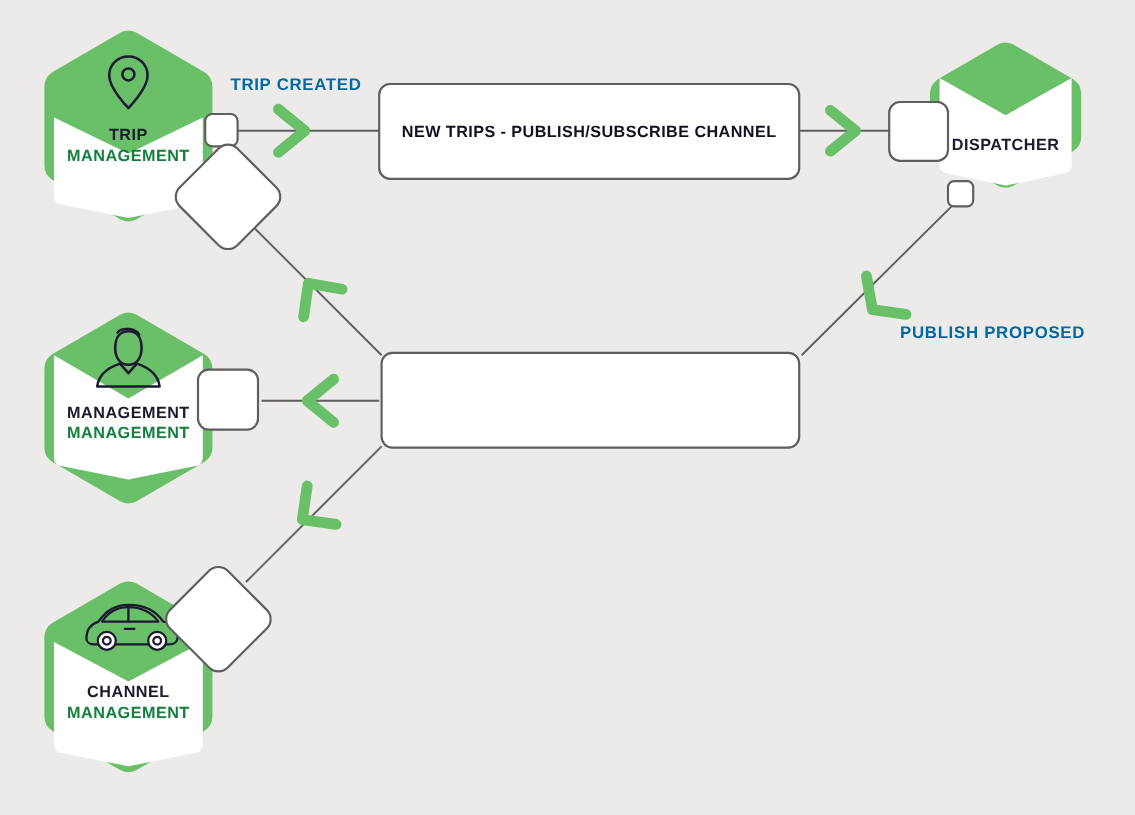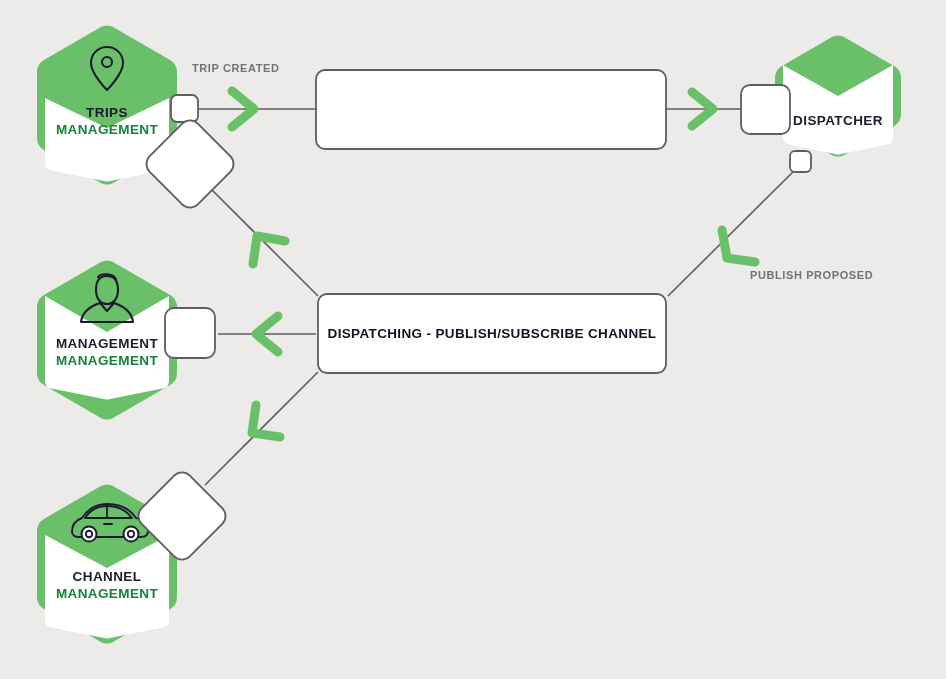--- a/index.html
+++ b/index.html
@@ -44,23 +44,23 @@
     font-size: 13.5px;
     letter-spacing: 0.35px;
     color: #111122;
     text-align: center;
     white-space: nowrap;
   }
   .edge-label {
     position: absolute;
     font-family: "Liberation Sans", sans-serif;
     font-weight: bold;
-    font-size: 11px;
+    font-size: 14px;
     letter-spacing: 0.6px;
-    color: #737373;
+    color: #0369a1;
     white-space: nowrap;
   }
 </style>
 </head>
 <body>
 
 <div id="canvas">
 
   <svg id="diagram-svg" viewBox="0 0 946 679" xmlns="http://www.w3.org/2000/svg">
     <defs>
@@ -163,38 +163,38 @@
       <polyline points="232,91 254,109 232,127"></polyline>
       <polyline points="692,92 713,109 692,126"></polyline>
       <polyline points="722,230 727,258 755,262"></polyline>
       <polyline points="253,264 257,236 285,241"></polyline>
       <polyline points="278,316 256,334 278,352"></polyline>
       <polyline points="256,405 252,433 280,437"></polyline>
     </g>
   </svg>
 
   <div class="node-label" style="left:38px; top:104px; width:138px;">
-    <span class="l1">TRIPS</span>
+    <span class="l1">TRIP</span>
     <span class="l2">MANAGEMENT</span>
   </div>
 
   <div class="node-label" style="left:38px; top:335px; width:138px;">
     <span class="l1">MANAGEMENT</span>
     <span class="l2">MANAGEMENT</span>
   </div>
 
   <div class="node-label" style="left:38px; top:568px; width:138px;">
     <span class="l1">CHANNEL</span>
     <span class="l2">MANAGEMENT</span>
   </div>
 
   <div class="node-label" style="left:776px; top:112px; width:124px;">
     <span class="l1">DISPATCHER</span>
   </div>
 
-
-  <div class="channel-label" style="left:318px; top:326px; width:348px;">DISPATCHING - PUBLISH/SUBSCRIBE CHANNEL</div>
+  <div class="channel-label" style="left:316px; top:102px; width:350px;">NEW TRIPS - PUBLISH/SUBSCRIBE CHANNEL</div>
+
 
   <div class="edge-label" style="left:192px; top:62px;">TRIP CREATED</div>
 
   <div class="edge-label" style="left:750px; top:269px;">PUBLISH PROPOSED</div>
 
 </div>
 
 </body></html>

